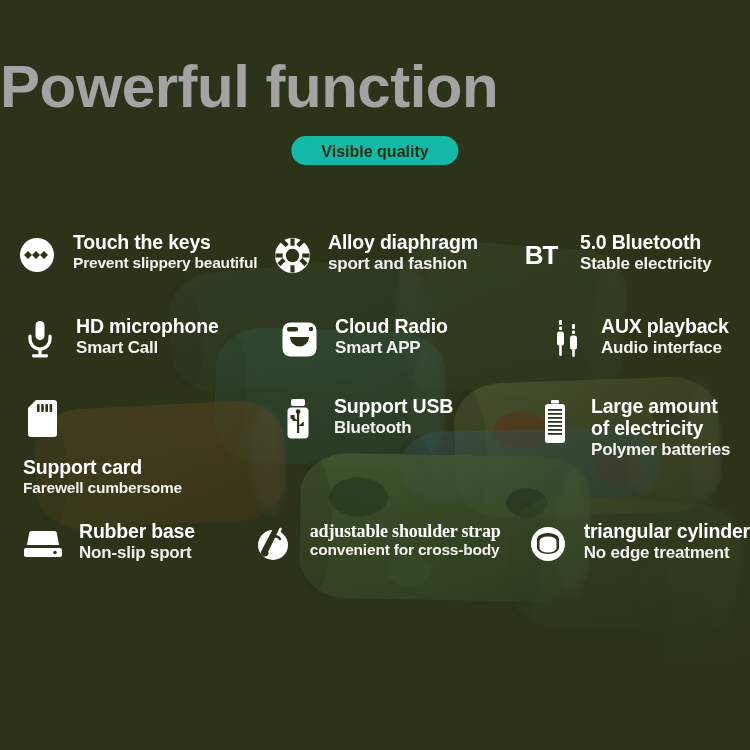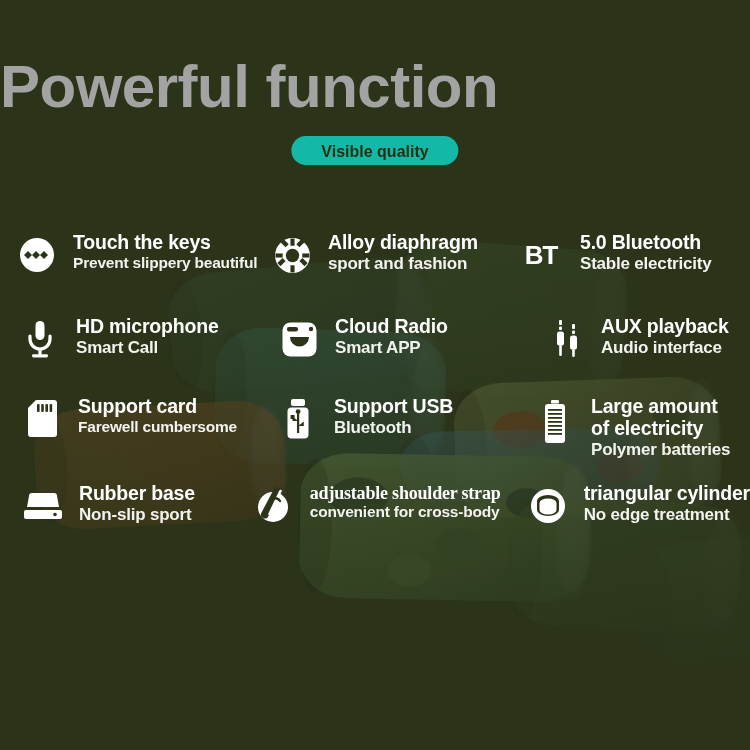--- a/index.html
+++ b/index.html
@@ -361,21 +361,21 @@
         </span>
         <span class="f-text">
           <span class="f-title">AUX playback</span><br>
           <span class="f-sub">Audio interface</span>
         </span>
       </div>
     </div>
 
     <div class="feature-row r3">
 
-      <div class="feature c1" style="width:230px;">
+      <div class="feature c1" style="width:230px;flex-direction:column;">
         <span class="f-icon">
           <svg width="29" height="38" viewBox="0 0 29 38">
             <path d="M8 0 H26 a3 3 0 0 1 3 3 V34 a3 3 0 0 1 -3 3 H3 a3 3 0 0 1 -3 -3 V8 Z" fill="#ffffff"></path>
             <g fill="#2b3419">
               <rect x="9" y="4" width="2.6" height="8" rx="1"></rect>
               <rect x="13.2" y="4" width="2.6" height="8" rx="1"></rect>
               <rect x="17.4" y="4" width="2.6" height="8" rx="1"></rect>
               <rect x="21.6" y="4" width="2.6" height="8" rx="1"></rect>
             </g>
           </svg>

